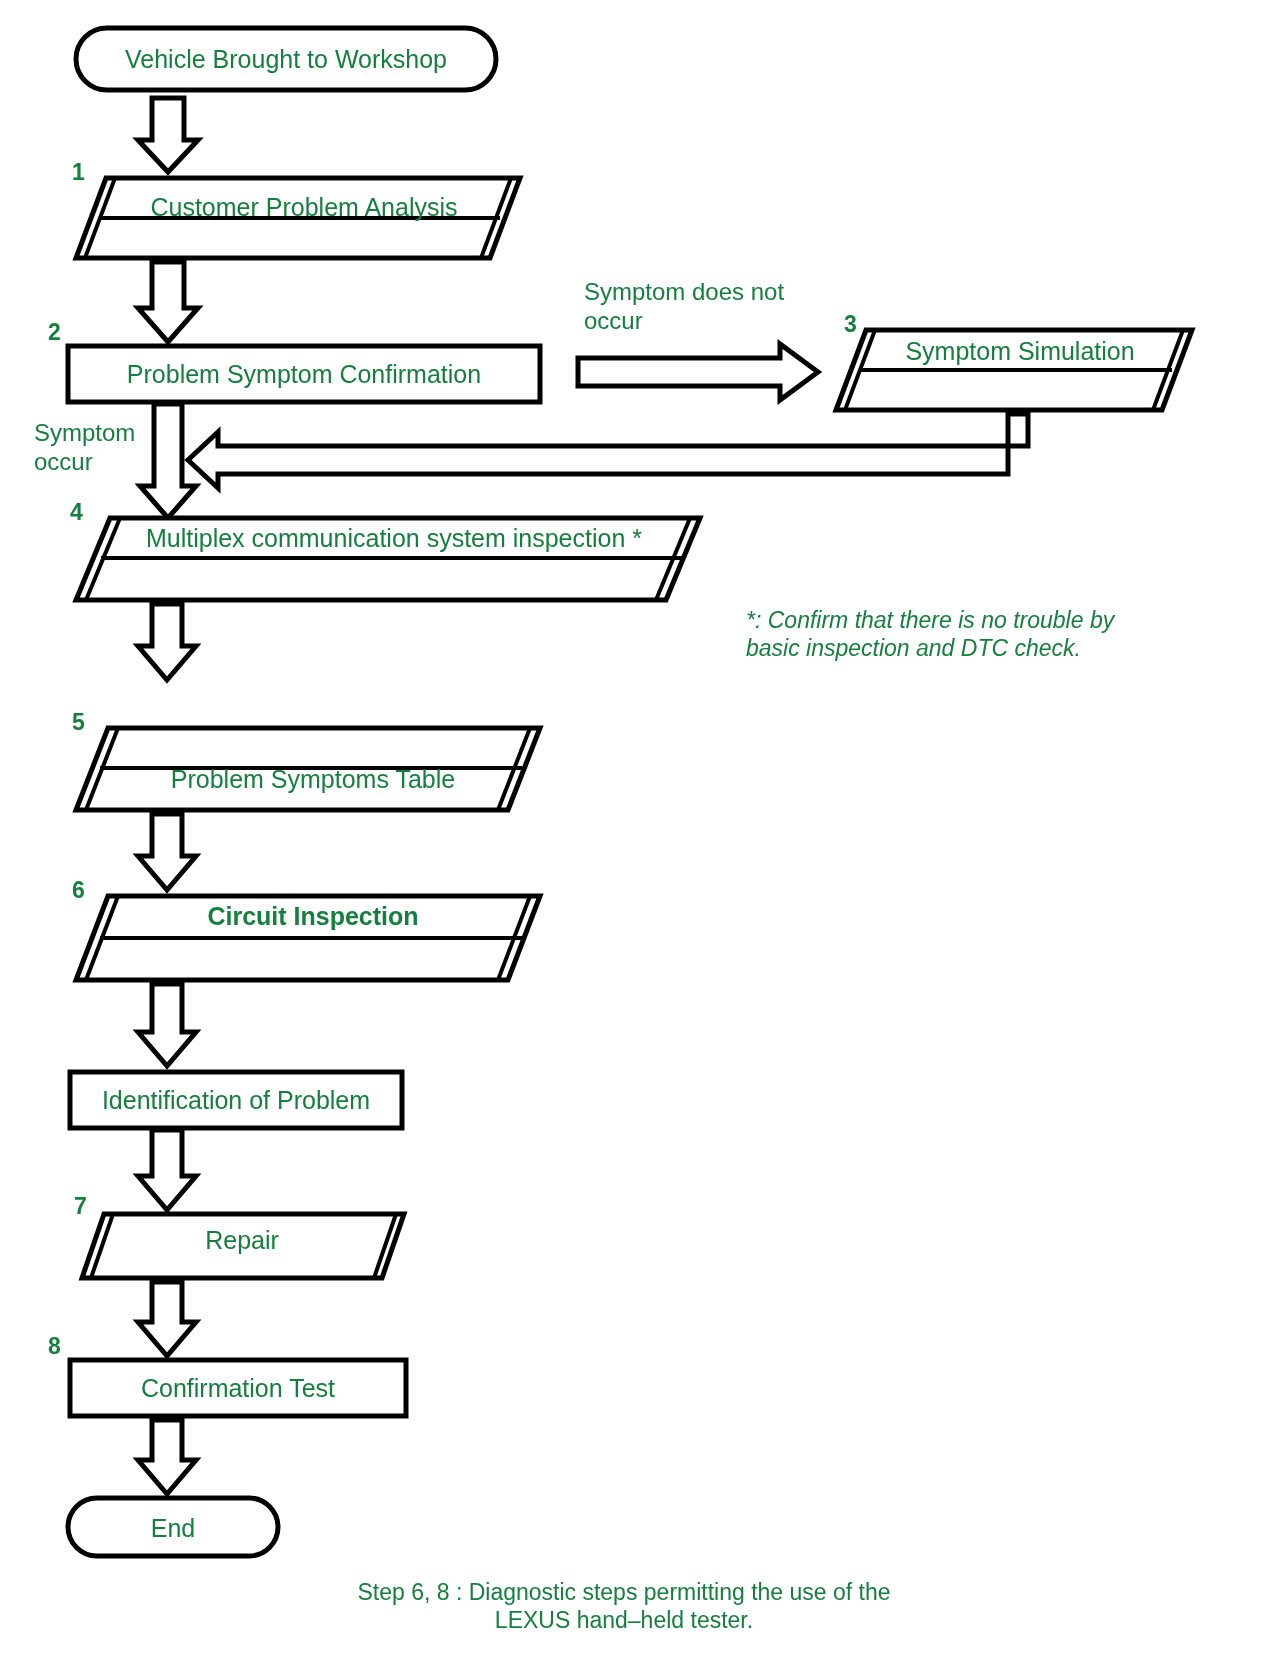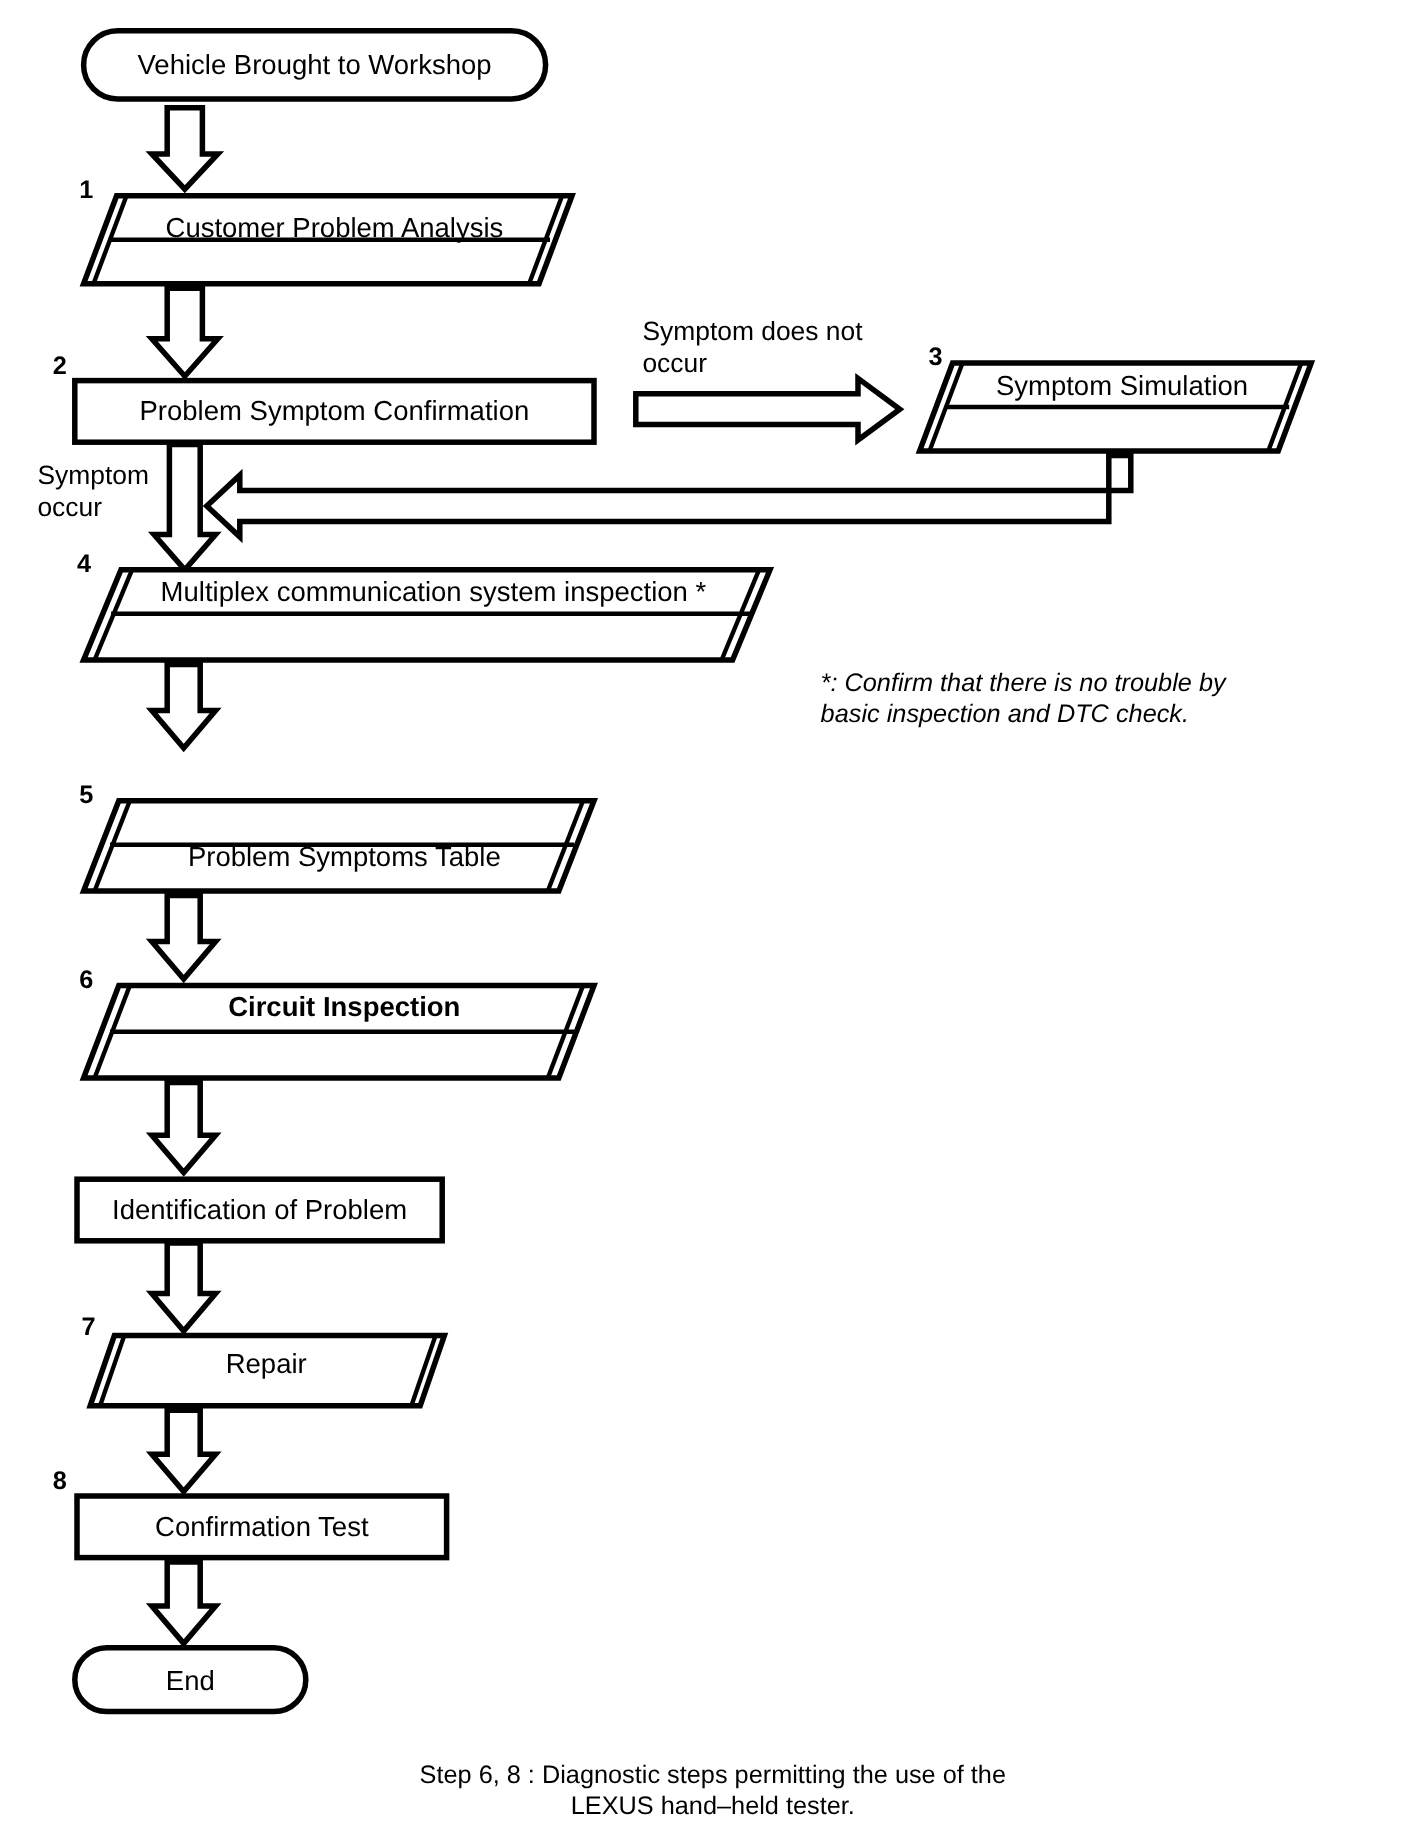--- a/index.html
+++ b/index.html
@@ -22,21 +22,21 @@
     position: absolute;
     top: 0;
     left: 0;
     width: 1280px;
     height: 1674px;
   }
   .lbl {
     position: absolute;
     white-space: pre;
     line-height: 1.22;
-    color: #000000;
+    color: #15803d;
   }
   .node-label {
     font-size: 25px;
     text-align: center;
   }
   .node-label-bold {
     font-size: 25px;
     font-weight: bold;
     text-align: center;
   }
@@ -128,21 +128,21 @@
   </svg>
 
   <div class="lbl node-label" style="left:76px; top:44px; width:420px;">Vehicle Brought to Workshop</div>
 
   <div class="lbl step-num" style="left:72px; top:158px;">1</div>
   <div class="lbl node-label" style="left:104px; top:192px; width:400px;">Customer Problem Analysis</div>
 
   <div class="lbl step-num" style="left:48px; top:318px;">2</div>
   <div class="lbl node-label" style="left:68px; top:359px; width:472px;">Problem Symptom Confirmation</div>
 
-  <div class="lbl edge-label" style="left:584px; top:287px; width:260px;">Symptom does not
+  <div class="lbl edge-label" style="left:584px; top:277px; width:260px;">Symptom does not
 occur</div>
 
   <div class="lbl step-num" style="left:844px; top:310px;">3</div>
   <div class="lbl node-label" style="left:860px; top:336px; width:320px;">Symptom Simulation</div>
 
   <div class="lbl edge-label" style="left:34px; top:418px; width:180px;">Symptom
 occur</div>
 
   <div class="lbl step-num" style="left:70px; top:498px;">4</div>
   <div class="lbl node-label" style="left:104px; top:523px; width:580px;">Multiplex communication system inspection *</div>
@@ -159,16 +159,16 @@
   <div class="lbl node-label" style="left:70px; top:1085px; width:332px;">Identification of Problem</div>
 
   <div class="lbl step-num" style="left:74px; top:1192px;">7</div>
   <div class="lbl node-label" style="left:92px; top:1225px; width:300px;">Repair</div>
 
   <div class="lbl step-num" style="left:48px; top:1332px;">8</div>
   <div class="lbl node-label" style="left:70px; top:1373px; width:336px;">Confirmation Test</div>
 
   <div class="lbl node-label" style="left:68px; top:1513px; width:210px;">End</div>
 
-  <div class="lbl caption" style="left:328px; top:1578px; width:640px;margin-top:21px;">Step 6, 8 : Diagnostic steps permitting the use of the
+  <div class="lbl caption" style="left:304px; top:1578px; width:640px;">Step 6, 8 : Diagnostic steps permitting the use of the
 LEXUS hand–held tester.</div>
 
 </div>
 
 </body></html>

